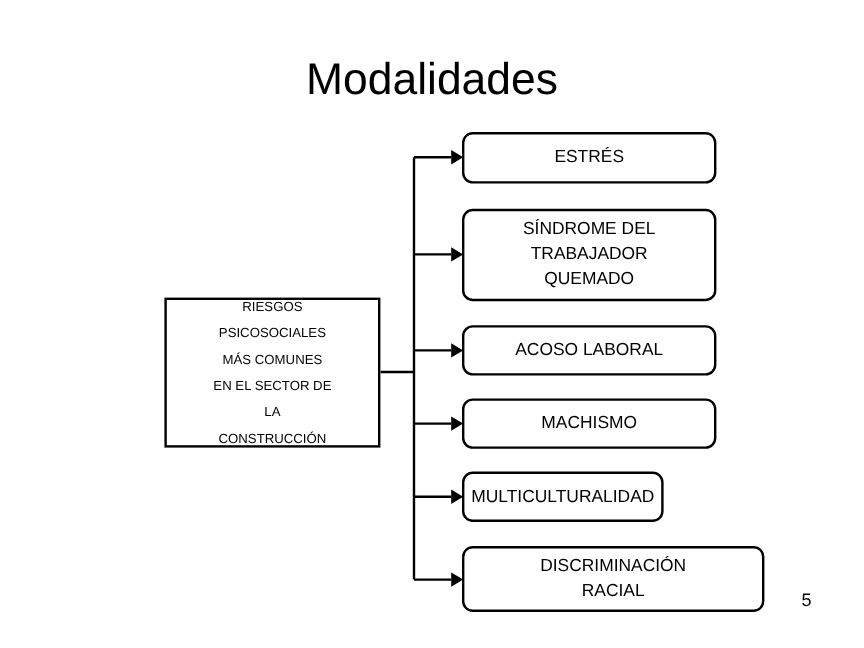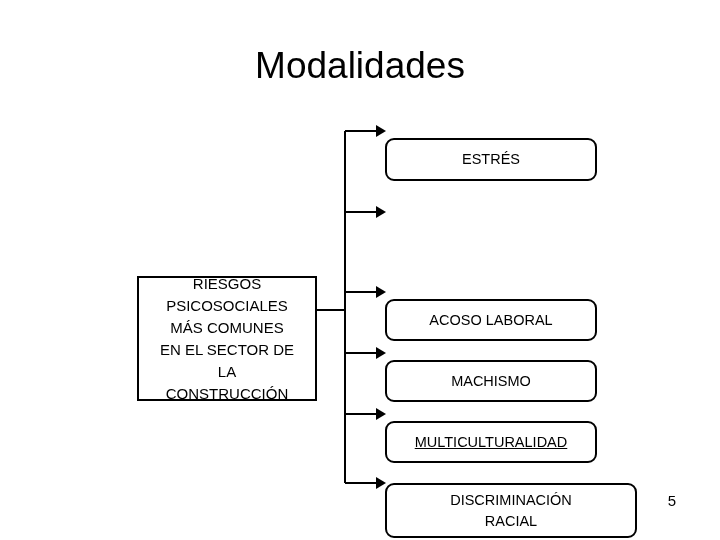--- a/index.html
+++ b/index.html
@@ -38,36 +38,35 @@
     border: 2px solid #000000;
     background: #ffffff;
     display: flex;
     align-items: center;
     justify-content: center;
     text-align: center;
     color: #000000;
     font-size: 14.5px;
     line-height: 21px;
     padding: 0 4px;
-    margin-top: 28px;
   }
   .node.rounded {
     border-radius: 9px;
   }
   .node-text {
     display: block;
     width: 100%;
     white-space: pre-line;
   }
   #root-node {
     left: 137px;
     top: 248px;
     width: 180px;
     height: 125px;
-    font-size: 15px;
+    font-size: 11px;
     line-height: 22px;
   }
   #node-estres {
     left: 385px;
     top: 110px;
     width: 212px;
     height: 43px;
   }
   #node-sindrome {
     left: 385px;
@@ -83,23 +82,22 @@
   }
   #node-machismo {
     left: 385px;
     top: 332px;
     width: 212px;
     height: 42px;
   }
   #node-multicultural {
     left: 385px;
     top: 393px;
-    width: 212px;
+    width: 168px;
     height: 42px;
-    text-decoration: underline;
   }
   #node-discriminacion {
     left: 385px;
     top: 455px;
     width: 252px;
     height: 55px;
   }
   #connectors {
     position: absolute;
     left: 0;
@@ -155,20 +153,25 @@
 MÁS COMUNES
 EN EL SECTOR DE
 LA
 CONSTRUCCIÓN</span>
   </div>
 
   <div class="node rounded" id="node-estres">
     <span class="node-text">ESTRÉS</span>
   </div>
 
+  <div class="node rounded" id="node-sindrome">
+    <span class="node-text">SÍNDROME DEL
+TRABAJADOR
+QUEMADO</span>
+  </div>
 
   <div class="node rounded" id="node-machismo">
     <span class="node-text">MACHISMO</span>
   </div>
 
   <div class="node rounded" id="node-acoso">
     <span class="node-text">ACOSO LABORAL</span>
   </div>
 
   <div class="node rounded" id="node-multicultural">

